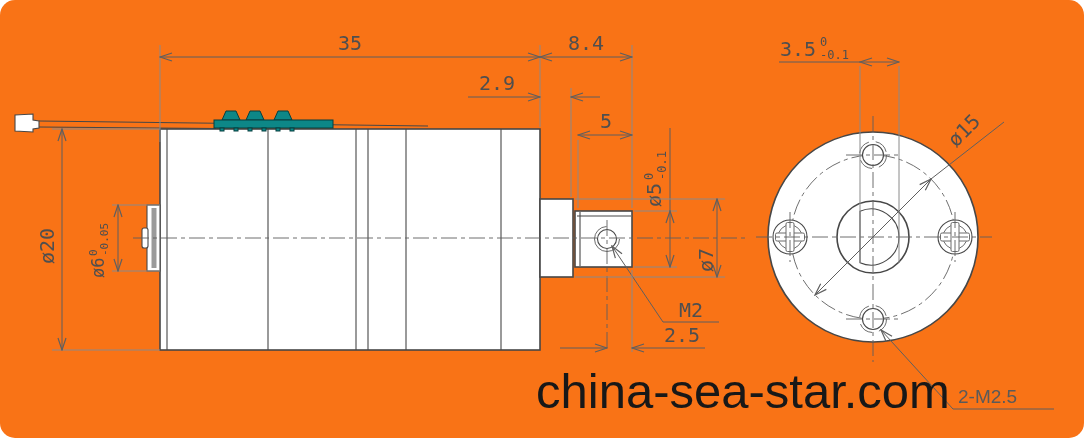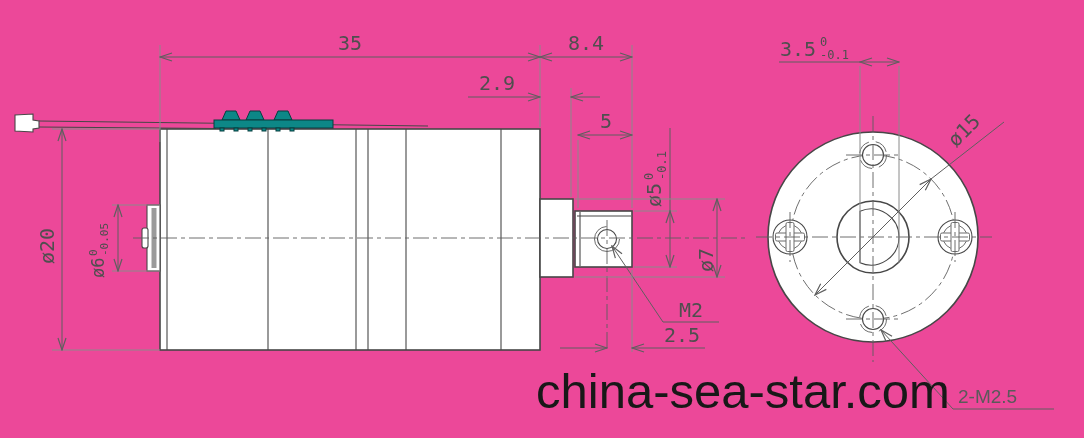--- a/index.html
+++ b/index.html
@@ -1,16 +1,16 @@
 <!DOCTYPE html>
 <html><head>
 <meta charset="utf-8">
 <style>
   html,body{margin:0;padding:0;background:#ffffff;}
-  .canvas{position:relative;width:1084px;height:438px;background:#ec4899;overflow:hidden;}
+  .canvas{position:relative;width:1084px;height:438px;background:#f97316;overflow:hidden;border-radius:15px;}
   svg{display:block;}
   .outline{stroke:#474747;stroke-width:1.6;fill:none;}
   .outline2{stroke:#474747;stroke-width:1.1;fill:none;}
   .thin{stroke:#6d6d6d;stroke-width:1;fill:none;}
   .ext{stroke:#8a8a8a;stroke-width:1;fill:none;}
   .center{stroke:#5f5f5f;stroke-width:0.9;fill:none;stroke-dasharray:16 4 4 4;}
   .dimline{stroke:#5f5f5f;stroke-width:1;fill:none;}
   .dimtext{font-family:"DejaVu Sans Mono",monospace;fill:#4f4f4f;}
   .f20{font-size:20px;}
   .f17{font-size:17px;}

